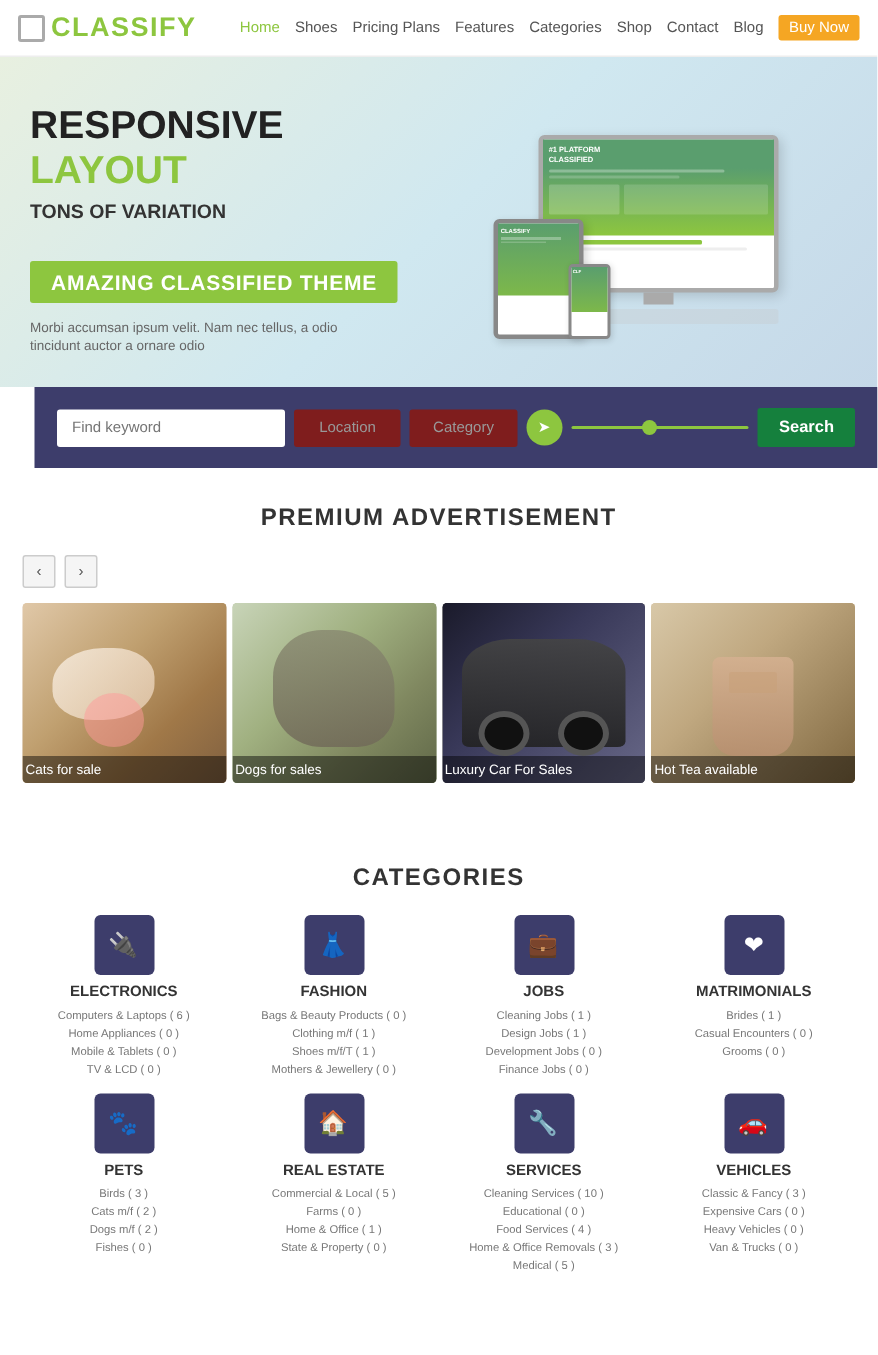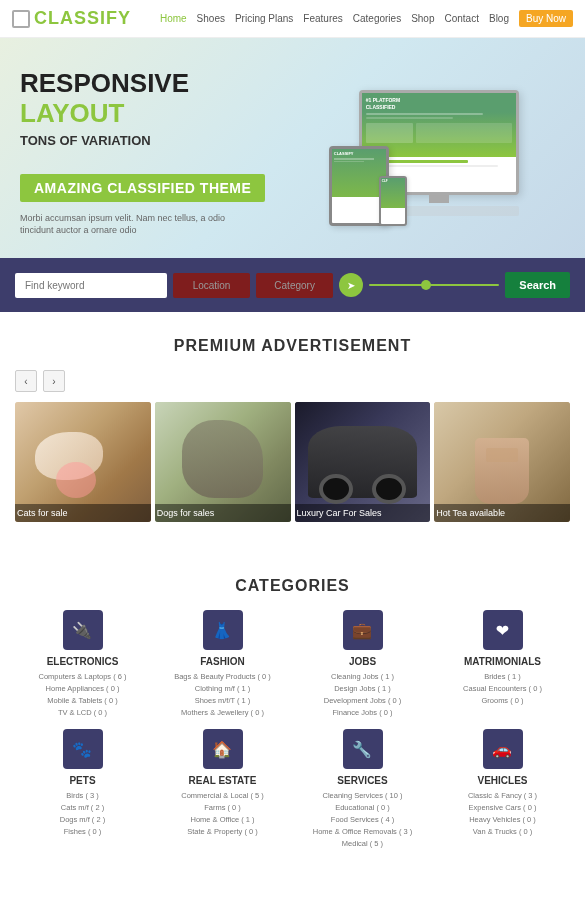--- a/index.html
+++ b/index.html
@@ -111,20 +111,21 @@
       width: 100%; height: 65%; font-size: 4px; color: #fff; padding: 1px; overflow: hidden;
     }
 
     
     .search-bar {
       background: #3d3d6b;
       padding: 14px 15px;
       display: flex;
       align-items: center;
       gap: 6px;
+      margin-left: 23px;
     }
     .search-input {
       flex: 2; padding: 7px 10px; border: none; border-radius: 2px; font-size: 10px;
       background: #fff; color: #999;
     }
     .search-select {
       flex: 1; padding: 7px 6px; border: none; border-radius: 2px; font-size: 10px;
       background: #7f1d1d; color: #999; appearance: none; text-align: center;
     }
     .search-range {

